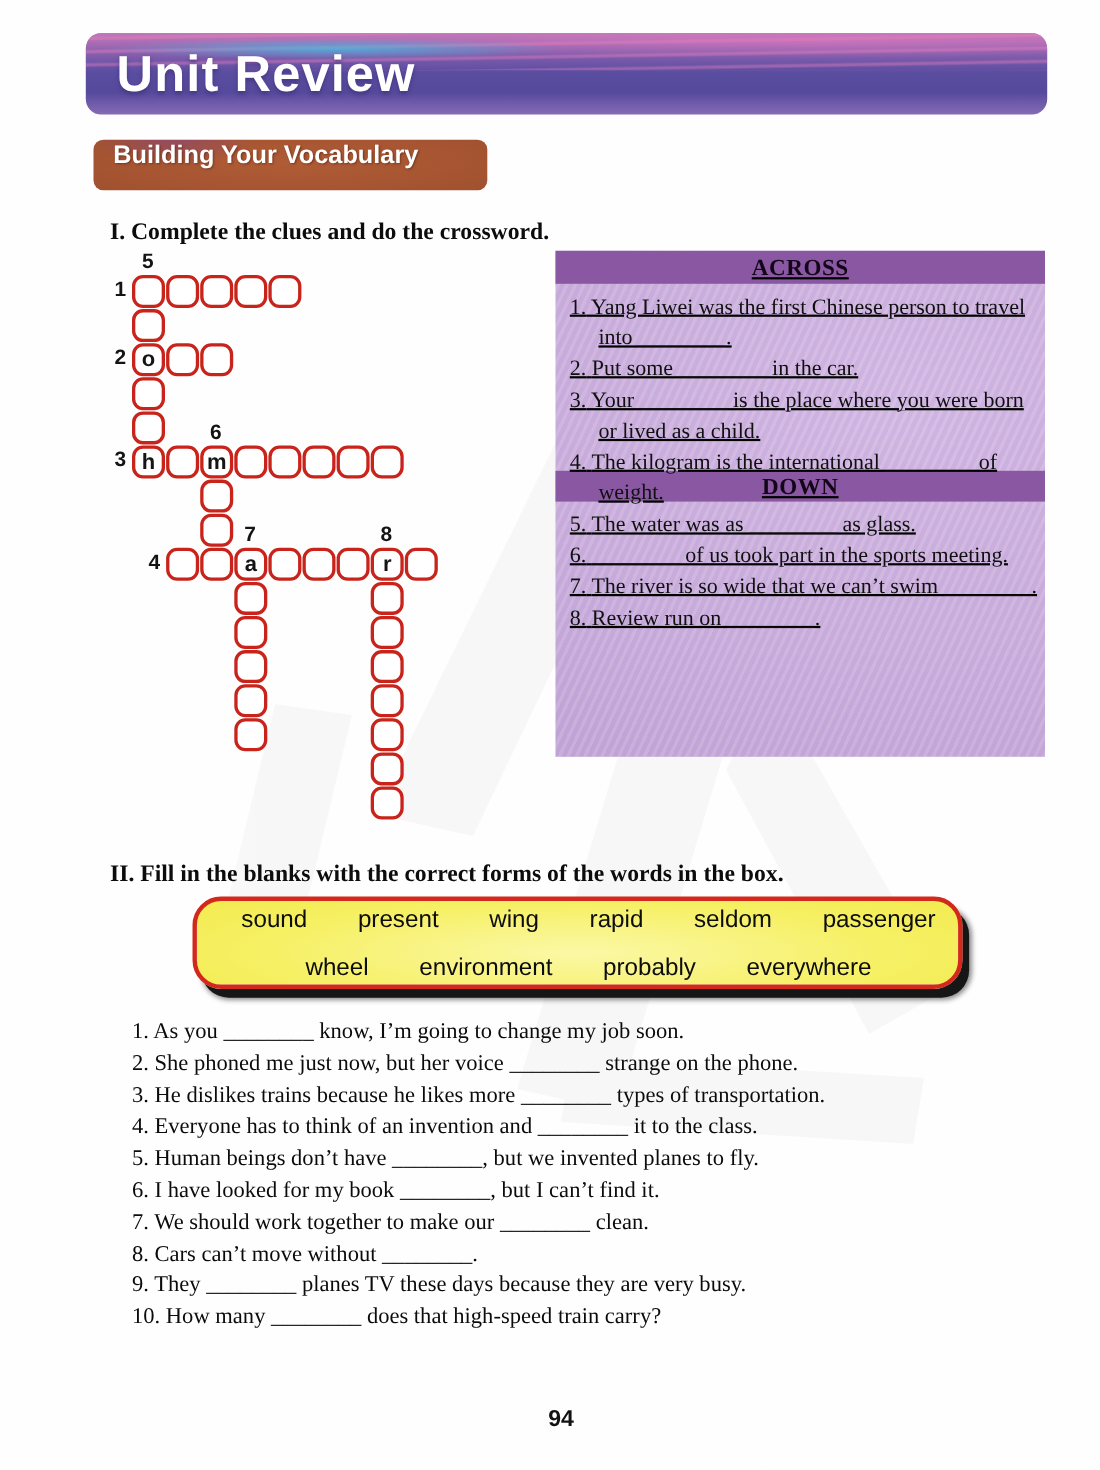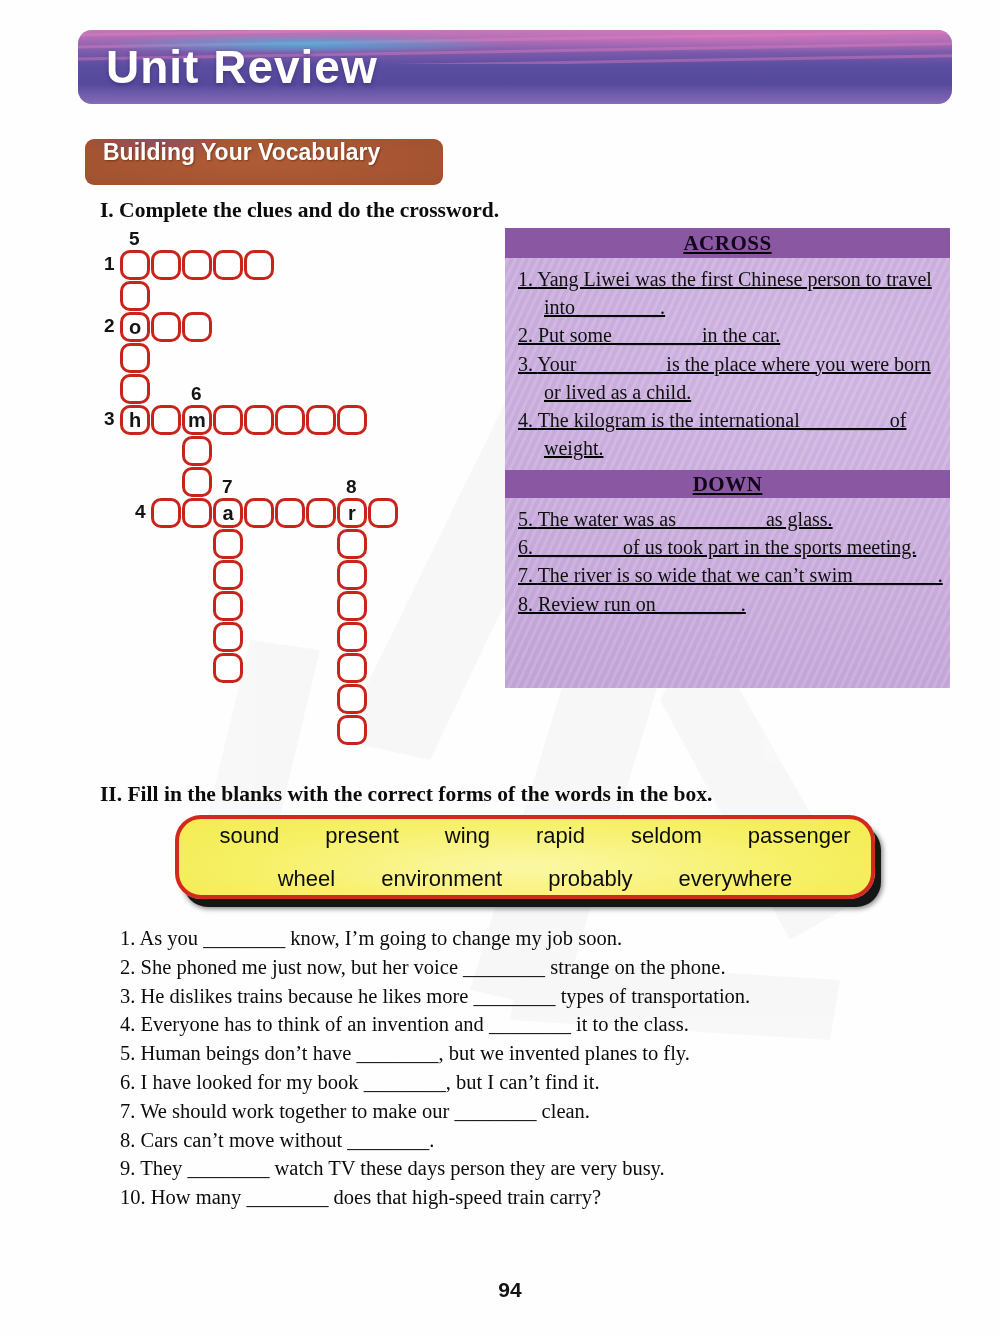--- a/index.html
+++ b/index.html
@@ -19,21 +19,21 @@
       repeating-linear-gradient(179deg, rgba(233,126,190,0) 0px, rgba(233,126,190,0) 3px, rgba(233,126,190,0.40) 4px, rgba(233,126,190,0.40) 6px, rgba(233,126,190,0) 7px, rgba(233,126,190,0) 12px),
       linear-gradient(180deg, rgba(224,120,180,0.55) 0%, rgba(224,120,180,0.22) 40%, rgba(224,120,180,0) 100%);}
   .banner-bottom{position:absolute;left:0;right:0;bottom:0;height:30%;
     background:linear-gradient(180deg, rgba(40,40,120,0) 0%, rgba(120,95,180,0.35) 100%);}
   .banner-title{position:absolute;left:28px;top:8px;margin:0;color:#ffffff;
     font:800 46px/58px "Liberation Sans", sans-serif;letter-spacing:1px;
     text-shadow:0 2px 4px rgba(55,40,110,0.55);}
 
   
   .vocab-banner{position:absolute;left:85px;top:127px;width:358px;height:46px;border-radius:9px;overflow:hidden;
-    background:radial-gradient(130% 160% at 50% 45%, #b05c36 0%, #a0502f 55%, #8b3f22 100%);margin-top:12px;}
+    background:radial-gradient(130% 160% at 50% 45%, #b05c36 0%, #a0502f 55%, #8b3f22 100%);}
   .vocab-blotch{position:absolute;inset:0;
     background:radial-gradient(30% 70% at 20% 0%, rgba(120,60,170,0.40), rgba(120,60,170,0) 70%);}
   .vocab-label{position:absolute;left:18px;top:0;line-height:46px;color:#fff;
     font:700 23px "Liberation Sans", sans-serif;text-shadow:1px 1px 2px rgba(80,35,15,0.6);}
 
   .heading{position:absolute;margin:12px;color:#0c0c0c;font:700 21.5px "Liberation Serif", serif;}
   .h1pos{left:88px;top:186px;}
   .h2pos{left:88px;top:770px;}
 
   
@@ -46,21 +46,21 @@
   
   .clues-box{position:absolute;left:505px;top:228px;width:445px;height:460px;
     background:
       repeating-linear-gradient(115deg, rgba(255,255,255,0.07) 0 3px, rgba(90,80,180,0.05) 3px 7px),
       radial-gradient(120% 80% at 70% 30%, #d5bae4 0%, #ccb0dd 60%, #c6a8d8 100%); text-decoration: underline;}
   .clue-bar{height:30px;background:#8a57a2;text-align:center;color:#120518;
     font:700 21px/30px "Liberation Serif", serif;letter-spacing:0.5px;}
   .clue-bar.down{height:28px;line-height:28px;}
   .clue-list{box-sizing:border-box;padding:7px 6px 4px 13px;color:#101010;
     font:400 20px "Liberation Serif", serif;}
-  .clue-list.across{height:212px;border-radius:27px;}
+  .clue-list.across{height:170px;border-radius:27px;}
   .clue{padding-left:26px;text-indent:-26px;line-height:28.2px;}
 
   
   .word-box{position:absolute;left:175px;top:815px;width:700px;height:84px;box-sizing:border-box;
     border:4px solid #d3291c;border-radius:26px;
     background:radial-gradient(90% 130% at 50% 62%, #fbf8a6 0%, #f6f065 45%, #efe73c 100%);
     box-shadow:7px 9px 0 -1px #161616, 8px 10px 5px rgba(0,0,0,0.45);
     display:flex;flex-direction:column;justify-content:center;gap:17px;padding-left:20px;}
   .word-row{display:flex;justify-content:center;gap:46px;color:#0d0d0d;
     font:400 22px "Liberation Sans", sans-serif;}
@@ -193,18 +193,18 @@
 
   <div class="sentences">
       <div class="sentence"><span>1.</span> <span>As you ________ know, I’m going to change my job soon.</span></div>
       <div class="sentence"><span>2.</span> <span>She phoned me just now, but her voice ________ strange on the phone.</span></div>
       <div class="sentence"><span>3.</span> <span>He dislikes trains because he likes more ________ types of transportation.</span></div>
       <div class="sentence"><span>4.</span> <span>Everyone has to think of an invention and ________ it to the class.</span></div>
       <div class="sentence"><span>5.</span> <span>Human beings don’t have ________, but we invented planes to fly.</span></div>
       <div class="sentence"><span>6.</span> <span>I have looked for my book ________, but I can’t find it.</span></div>
       <div class="sentence"><span>7.</span> <span>We should work together to make our ________ clean.</span></div>
       <div class="sentence"><span>8.</span> <span>Cars can’t move without ________.</span></div>
-      <div class="sentence"><span>9.</span> <span>They ________ watch TV these days person they are very busy.</span></div>
+      <div class="sentence"><span>9.</span> <span>They ________ planes TV these days because they are very busy.</span></div>
       <div class="sentence"><span>10.</span> <span>How many ________ does that high-speed train carry?</span></div>
     </div>
 
   <div class="page-number">94</div>
 </div>
 
 </body></html>

